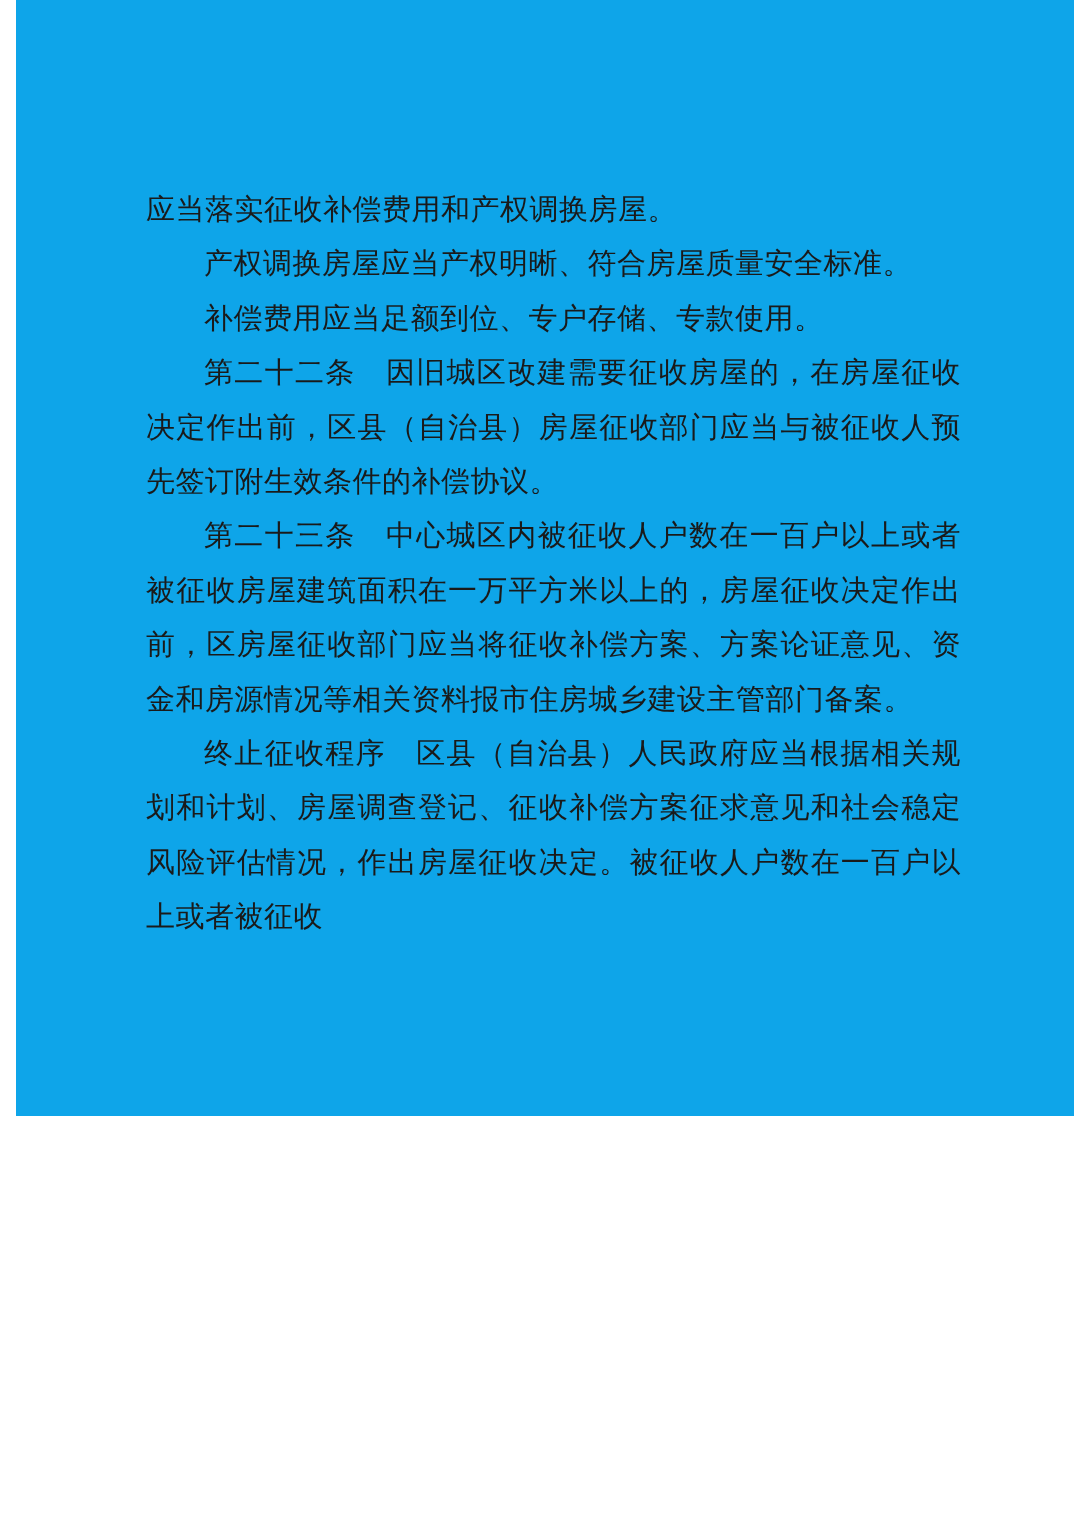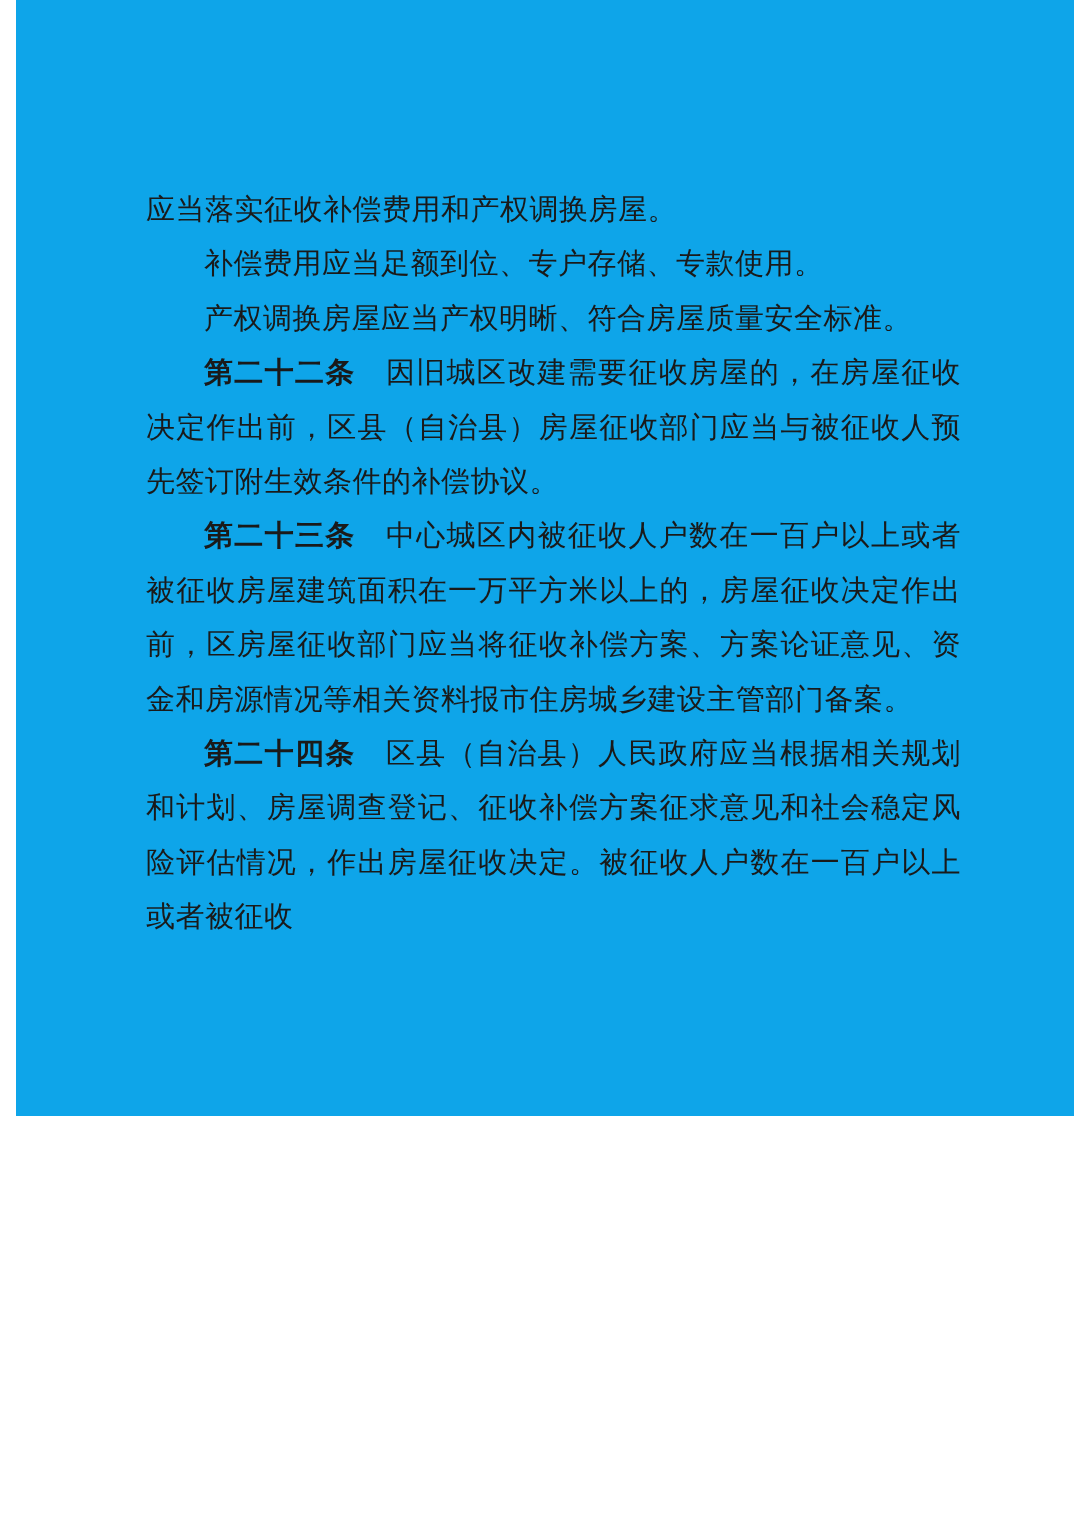--- a/index.html
+++ b/index.html
@@ -30,21 +30,21 @@
   }
   .content p {
     margin: 0;
     padding: 0;
     text-indent: 2em;
   }
   .content p.no-indent {
     text-indent: 0;
   }
   .term {
-    font-weight: 700;
+    font-weight: 400;
     font-family: "Liberation Sans", sans-serif;
   }
   .footer {
     position: absolute;
     left: 152px;
     top: 1364px;
     font-size: 27px;
     line-height: 36px;
     color: #1a1a1a;
     font-family: "Liberation Serif", serif;
@@ -55,31 +55,31 @@
 </style>
 </head>
 <body>
 
 <div class="page">
 
   <div class="content">
 
     <p class="no-indent"><span>应当落实征收补偿费用和产权调换房屋。</span></p>
 
+    <p><span>产权调换房屋应当产权明晰、符合房屋质量安全标准。</span></p>
+
     <p><span>补偿费用应当足额到位、专户存储、专款使用。</span></p>
-
-    <p><span>产权调换房屋应当产权明晰、符合房屋质量安全标准。</span></p>
 
 
     <p><span class="term">第二十二条</span><span>　因旧城区改建需要征收房屋的，在房屋征收决定作出前，区县（自治县）房屋征收部门应当与被征收人预先签订附生效条件的补偿协议。</span></p>
 
 
     <p><span class="term">第二十三条</span><span>　中心城区内被征收人户数在一百户以上或者被征收房屋建筑面积在一万平方米以上的，房屋征收决定作出前，区房屋征收部门应当将征收补偿方案、方案论证意见、资金和房源情况等相关资料报市住房城乡建设主管部门备案。</span></p>
 
-    <p><span class="term">第二十四条</span><span>　区县（自治县）人民政府应当根据相关规划和计划、房屋调查登记、征收补偿方案征求意见和社会稳定风险评估情况，作出房屋征收决定。被征收人户数在一百户以上或者被征收</span></p>
+    <p><span class="term">终止征收程序</span><span>　区县（自治县）人民政府应当根据相关规划和计划、房屋调查登记、征收补偿方案征求意见和社会稳定风险评估情况，作出房屋征收决定。被征收人户数在一百户以上或者被征收</span></p>
 
   </div>
 
   <div class="footer">
     <span>—</span><span class="num">10</span><span>—</span>
   </div>
 
 </div>
 
 </body></html>

